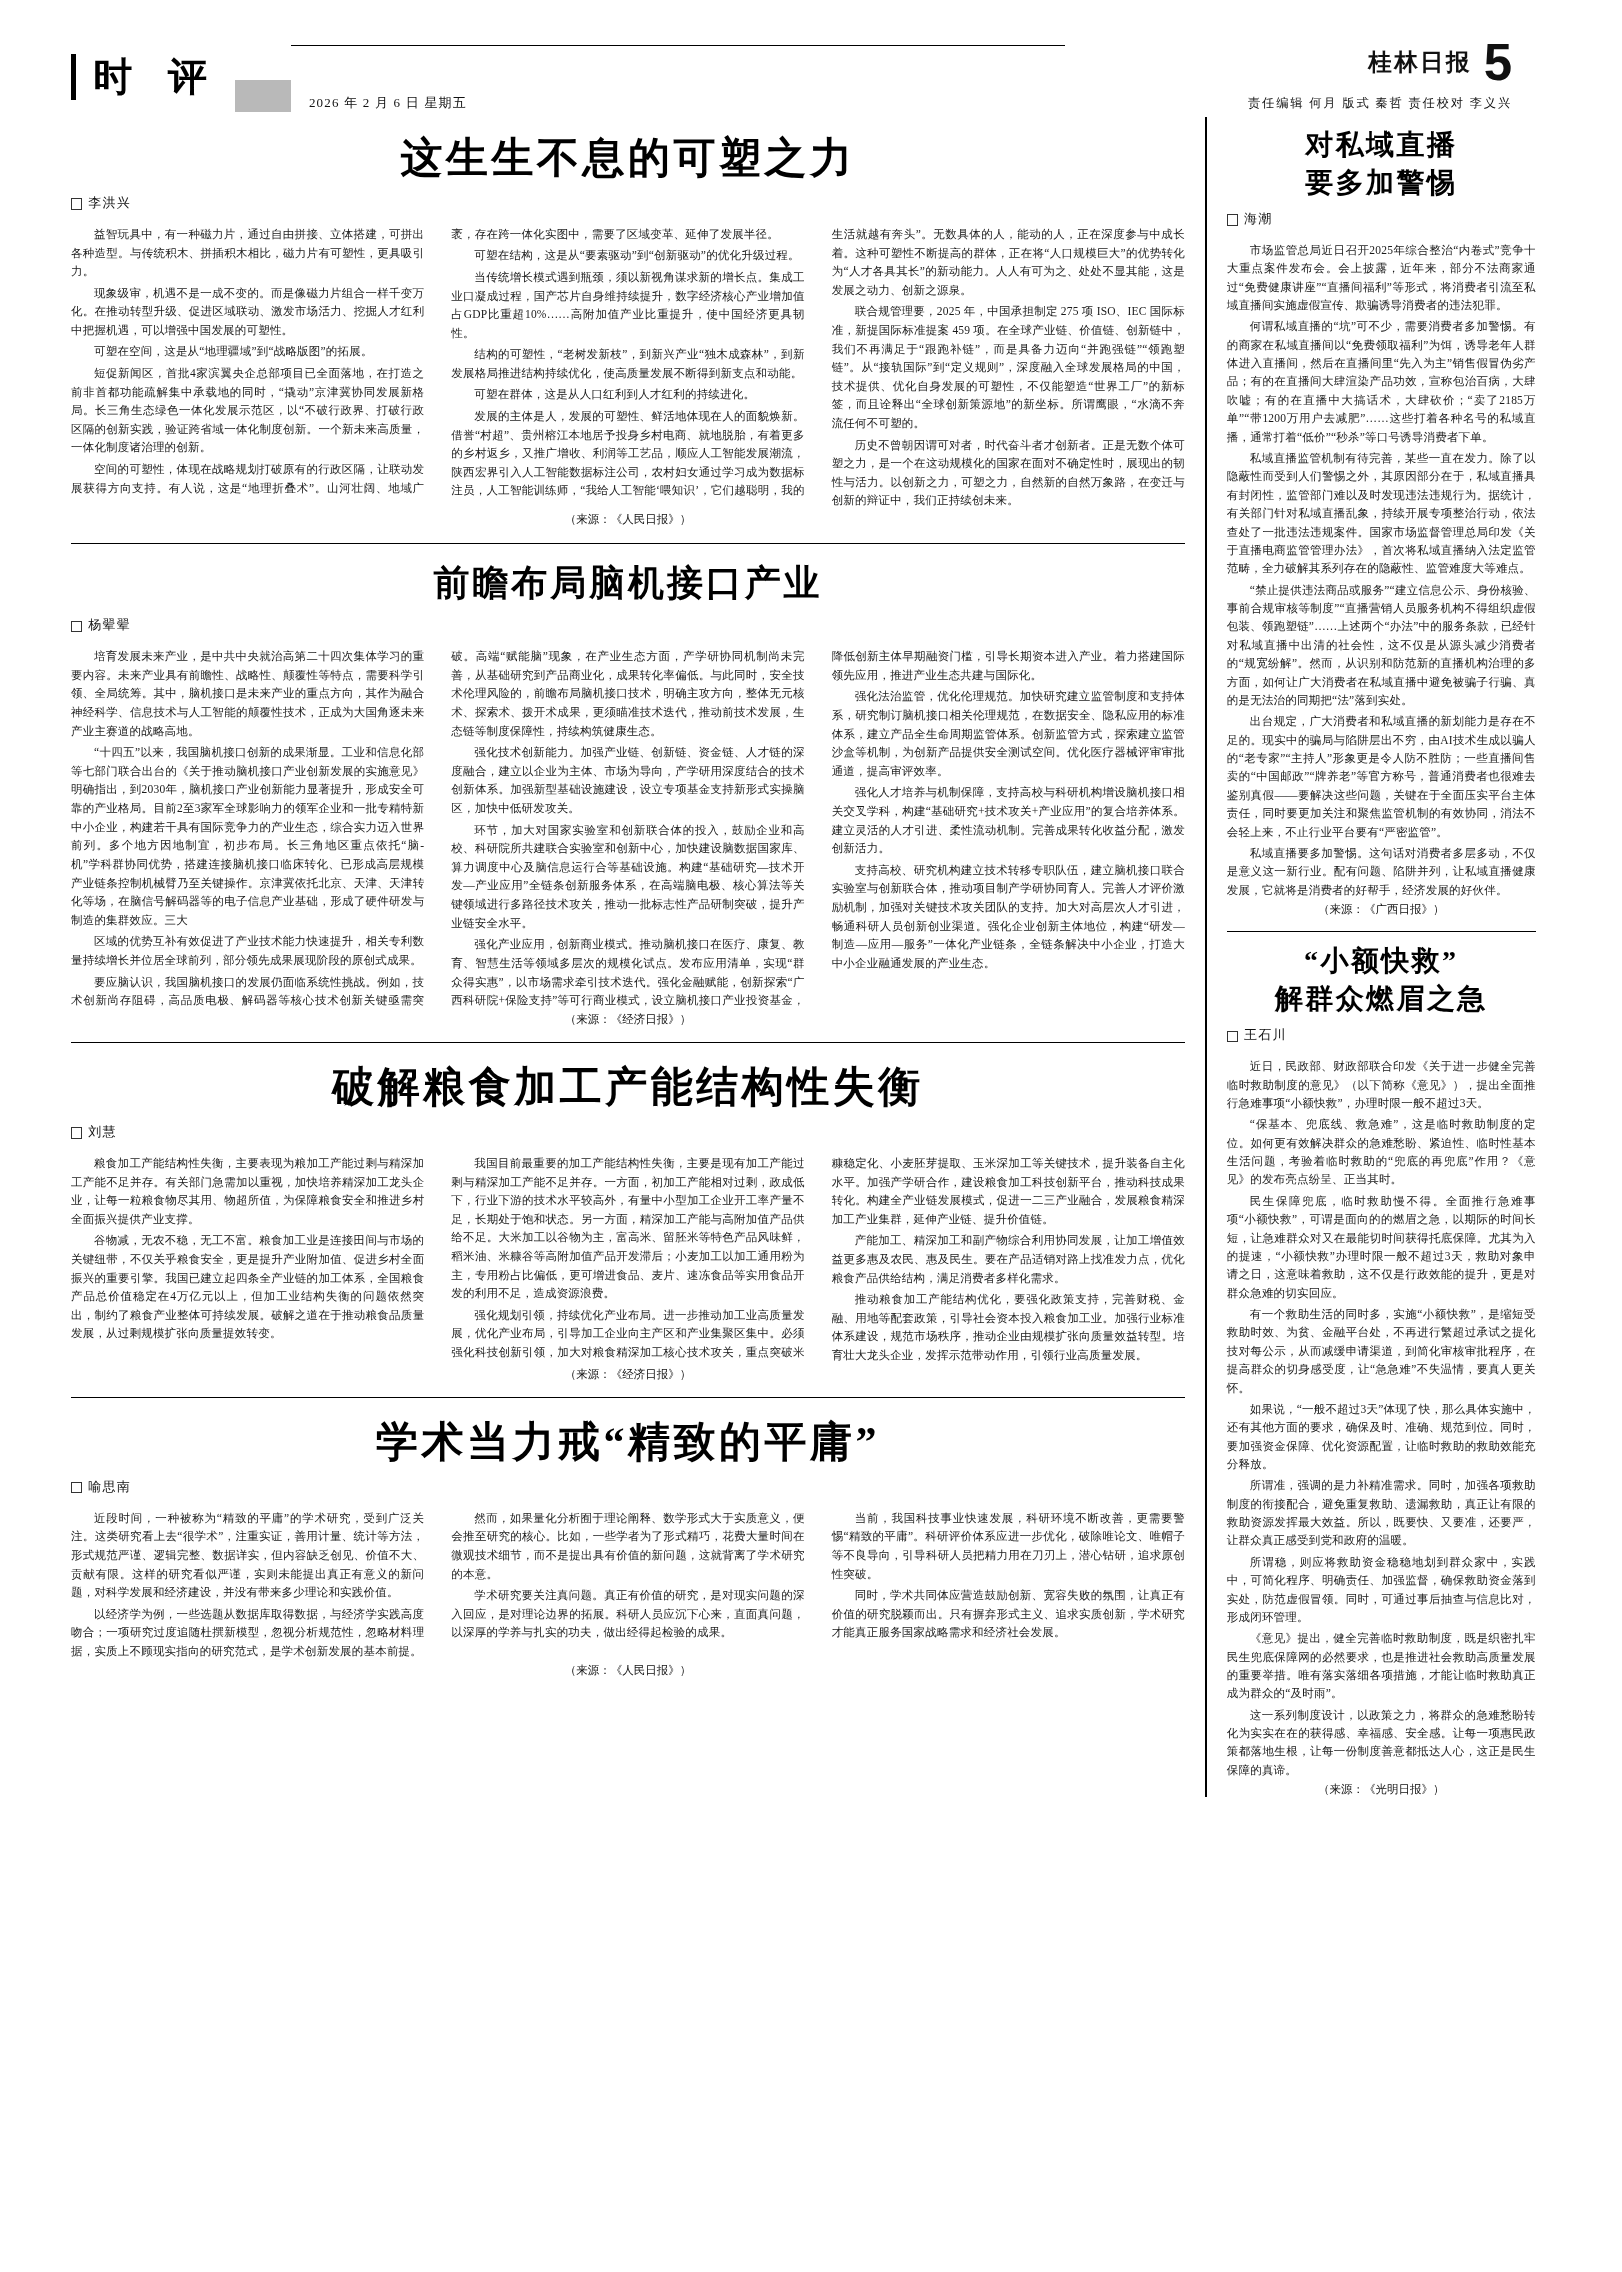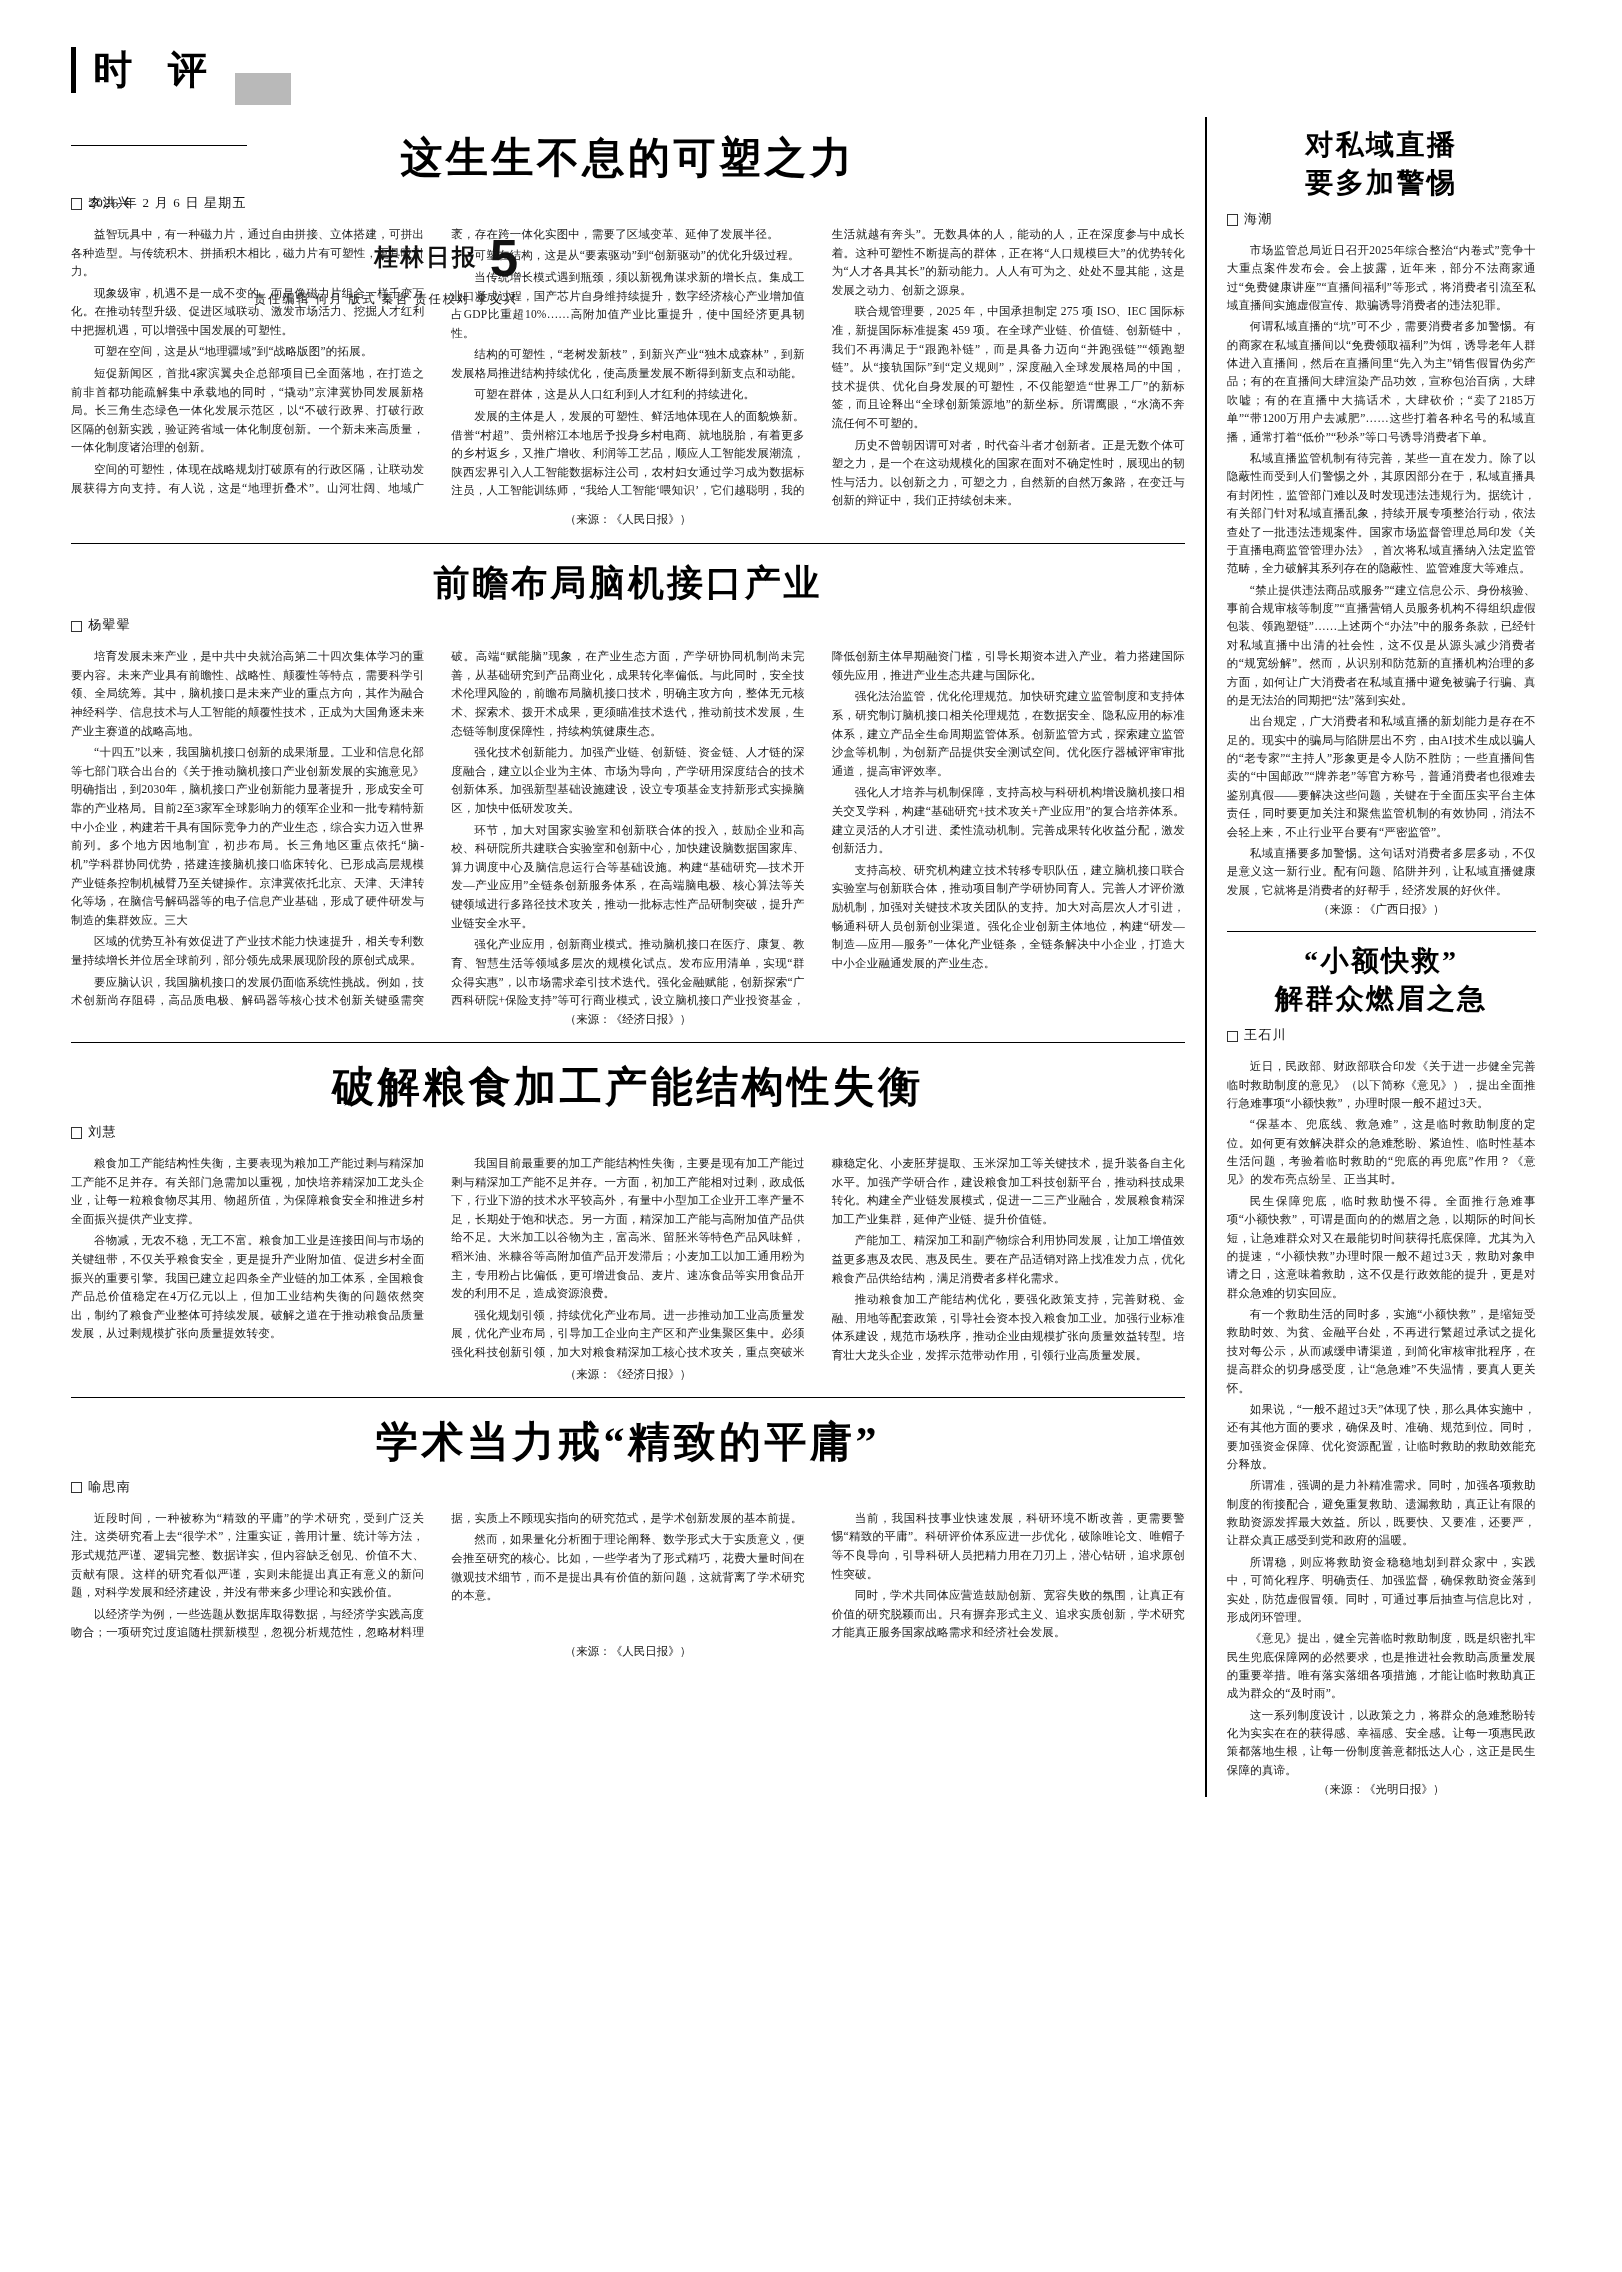--- a/index.html
+++ b/index.html
@@ -22,22 +22,21 @@
     padding: 0;
     box-sizing: border-box;
   }
 
   
   .masthead {
     position: relative;
     height: 112px;
     margin: 0 110px 0 71px;
     display: flex;
-    align-items: flex-start;
-    flex-direction: column;
+    align-items: flex-end;
   }
   .mh-left {
     display: flex;
     align-items: center;
     padding-top: 34px;
   }
   .mh-bar {
     width: 4.7px;
     height: 46px;
     background: #000;
@@ -269,20 +268,21 @@
 
       <div class="hrule"></div>
 
       <div class="article">
         <div class="headline h-big">学术当力戒“精致的平庸”</div>
         <div class="byline"><span class="box"></span><span>喻思南</span></div>
         <div class="cols3 body-text" id="a4body">
             <p>近段时间，一种被称为“精致的平庸”的学术研究，受到广泛关注。这类研究看上去“很学术”，注重实证，善用计量、统计等方法，形式规范严谨、逻辑完整、数据详实，但内容缺乏创见、价值不大、贡献有限。这样的研究看似严谨，实则未能提出真正有意义的新问题，对科学发展和经济建设，并没有带来多少理论和实践价值。</p>
             <p>以经济学为例，一些选题从数据库取得数据，与经济学实践高度吻合；一项研究过度追随杜撰新模型，忽视分析规范性，忽略材料理据，实质上不顾现实指向的研究范式，是学术创新发展的基本前提。</p>
             <p>然而，如果量化分析囿于理论阐释、数学形式大于实质意义，便会推至研究的核心。比如，一些学者为了形式精巧，花费大量时间在微观技术细节，而不是提出具有价值的新问题，这就背离了学术研究的本意。</p>
+            <p>学术研究要关注真问题。真正有价值的研究，是对现实问题的深入回应，是对理论边界的拓展。科研人员应沉下心来，直面真问题，以深厚的学养与扎实的功夫，做出经得起检验的成果。</p>
             <p>当前，我国科技事业快速发展，科研环境不断改善，更需要警惕“精致的平庸”。科研评价体系应进一步优化，破除唯论文、唯帽子等不良导向，引导科研人员把精力用在刀刃上，潜心钻研，追求原创性突破。</p>
             <p>同时，学术共同体应营造鼓励创新、宽容失败的氛围，让真正有价值的研究脱颖而出。只有摒弃形式主义、追求实质创新，学术研究才能真正服务国家战略需求和经济社会发展。</p>
           </div>
         <div class="source">（来源：《人民日报》）</div>
       </div>
     </div>
 
     <div class="vdivider"></div>
 
     <div class="right-col">

